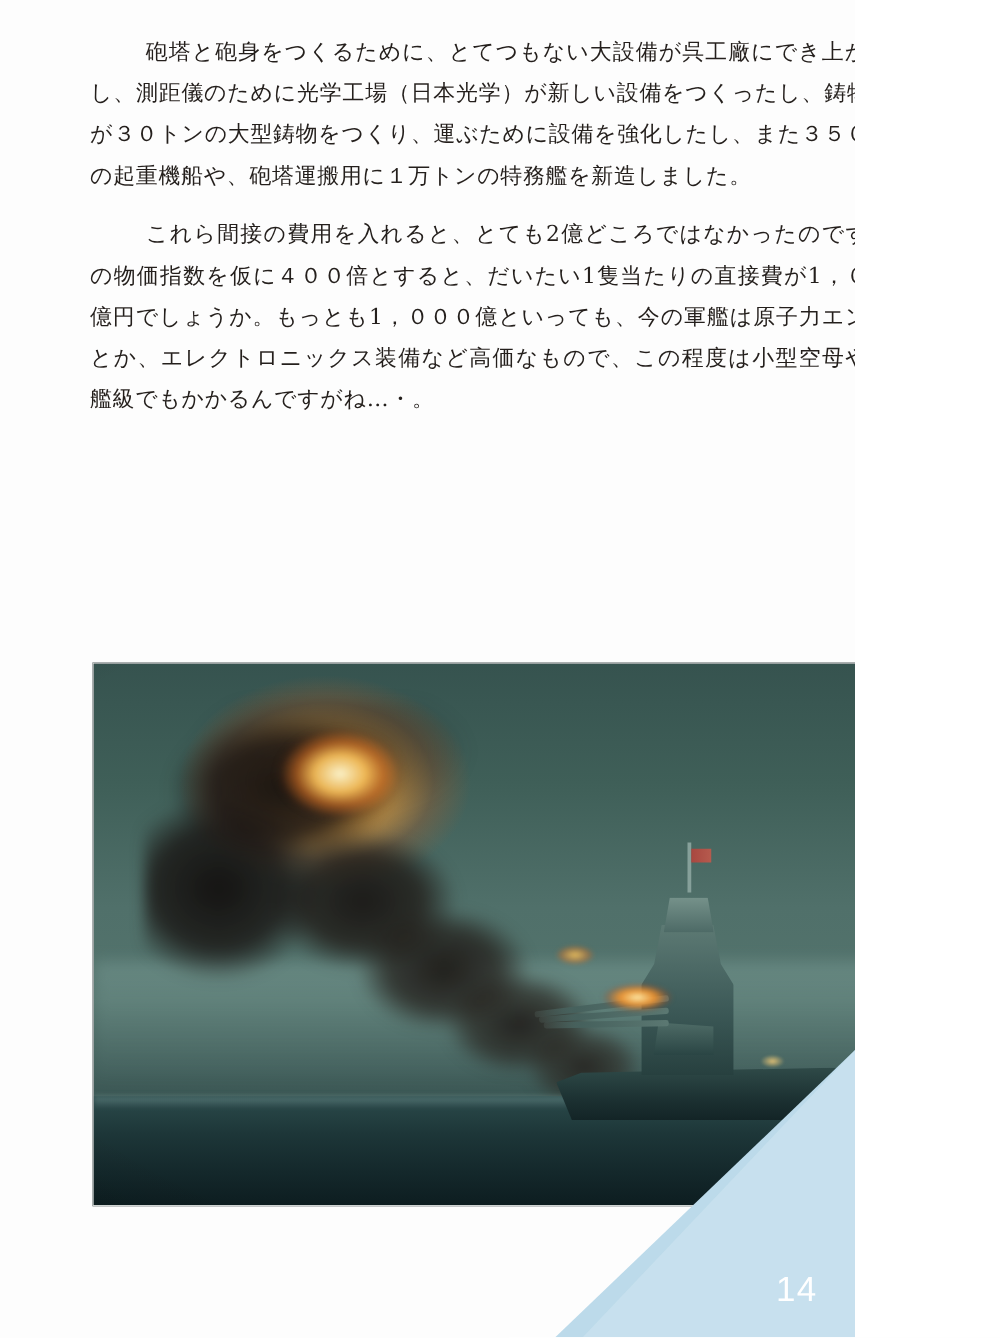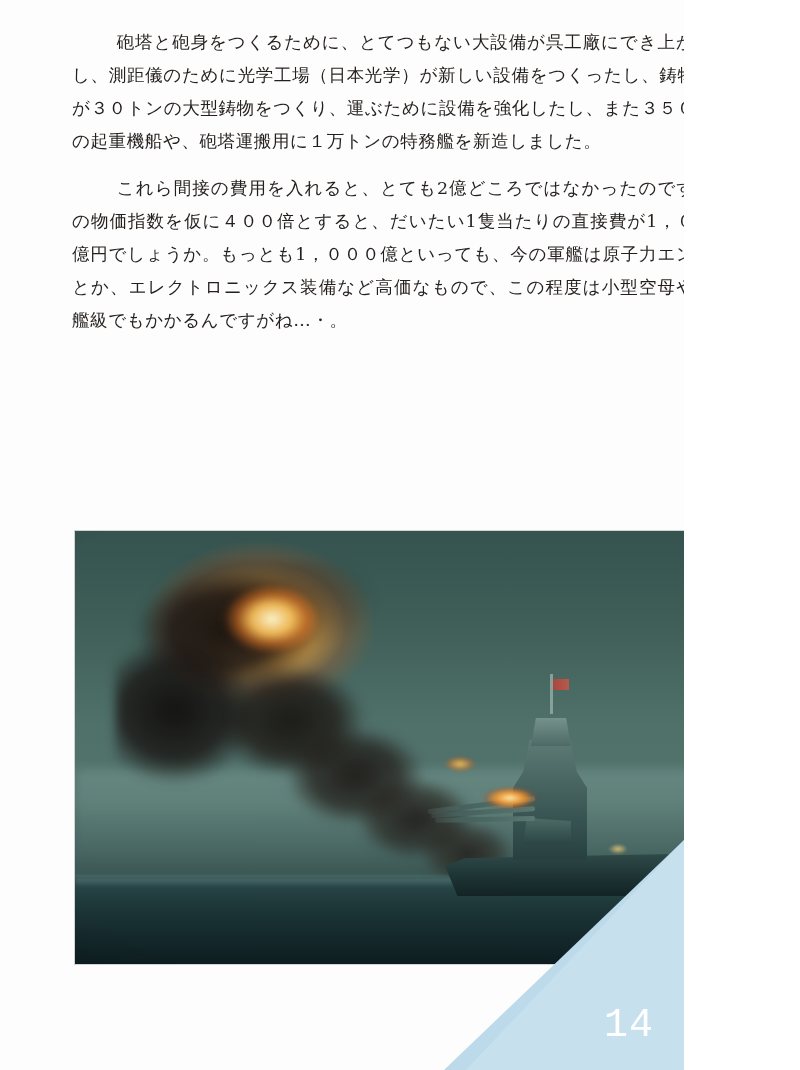--- a/index.html
+++ b/index.html
@@ -232,22 +232,22 @@
     height: 230px;
     overflow: hidden;
     pointer-events: none;
   }
   .corner svg { display: block; }
   .page-number {
     position: absolute;
     right: 30px;
     bottom: 24px;
     color: #ffffff;
-    font-size: 40px;
-    font-family: Liberation Mono, monospace;
+    font-size: 28px;
+    font-family: Liberation Sans, sans-serif;
     letter-spacing: 1px;
     line-height: 1;
   }
 </style>
 </head>
 <body>
 
 <div class="page">
 
   <div class="content">

